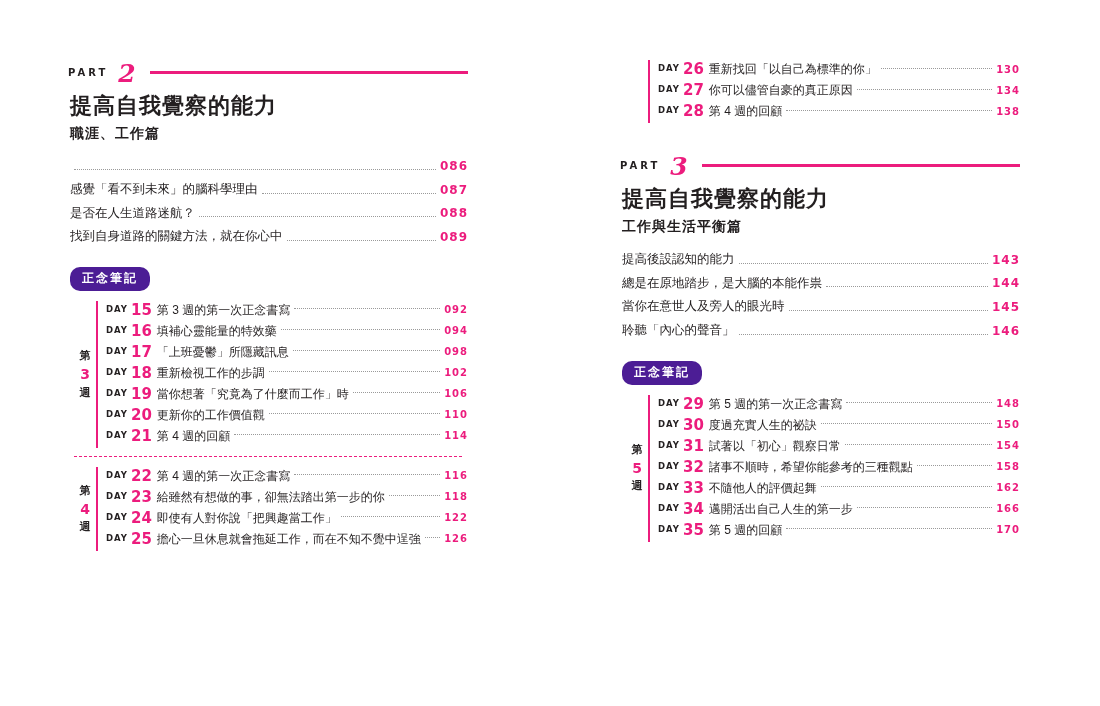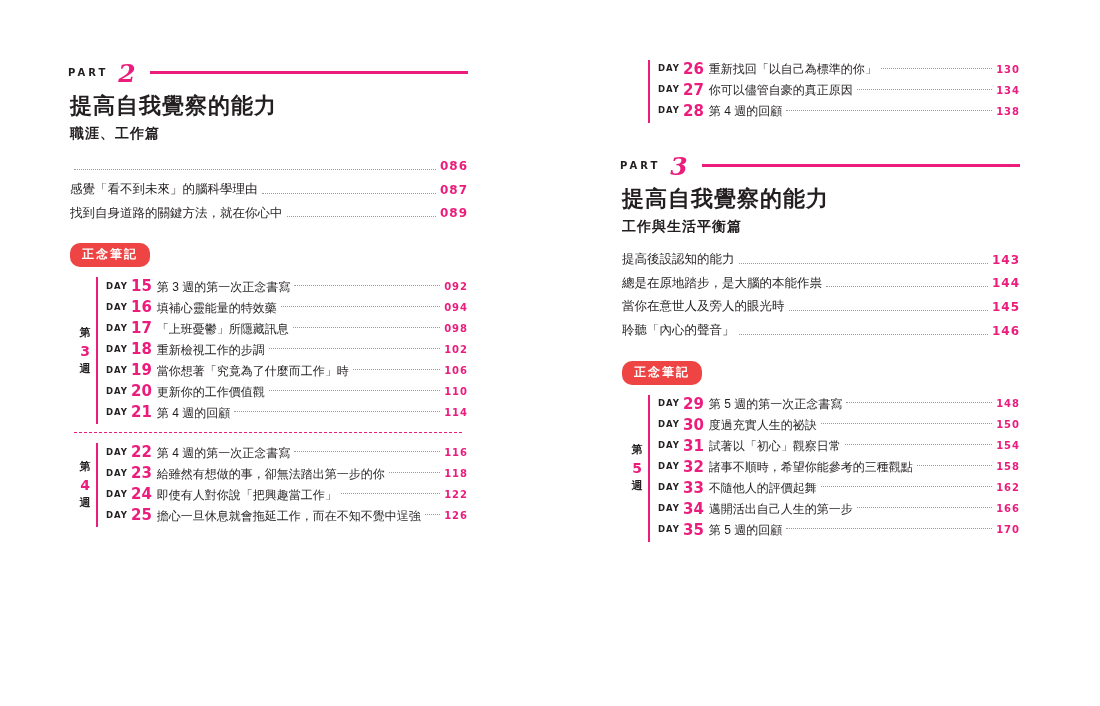--- a/index.html
+++ b/index.html
@@ -98,21 +98,21 @@
     font-family: "DejaVu Sans", sans-serif;
     font-size: 12px;
     font-weight: bold;
     color: #ec1c7d;
     letter-spacing: 1px;
   }
 
   
   .note-tag {
     display: inline-block;
-    background: #ef4444;
+    background: #4c1d95;
     color: #ffffff;
     font-family: "DejaVu Serif", serif;
     font-size: 12px;
     font-weight: bold;
     letter-spacing: 2px;
     padding: 3px 12px 4px 12px;
     border-radius: 10px;
     margin: 4px 0 10px 2px;
   }
 
@@ -220,20 +220,25 @@
       <div class="entry">
         <span class="dots"></span>
         <span class="pg">086</span>
       </div>
       <div class="entry">
         <span class="etext">感覺「看不到未來」的腦科學理由</span>
         <span class="dots"></span>
         <span class="pg">087</span>
       </div>
       <div class="entry">
+        <span class="etext">是否在人生道路迷航？</span>
+        <span class="dots"></span>
+        <span class="pg">088</span>
+      </div>
+      <div class="entry">
         <span class="etext">找到自身道路的關鍵方法，就在你心中</span>
         <span class="dots"></span>
         <span class="pg">089</span>
       </div>
     </div>
 
     <div class="note-tag">正念筆記</div>
 
     
     <div class="week-block">

